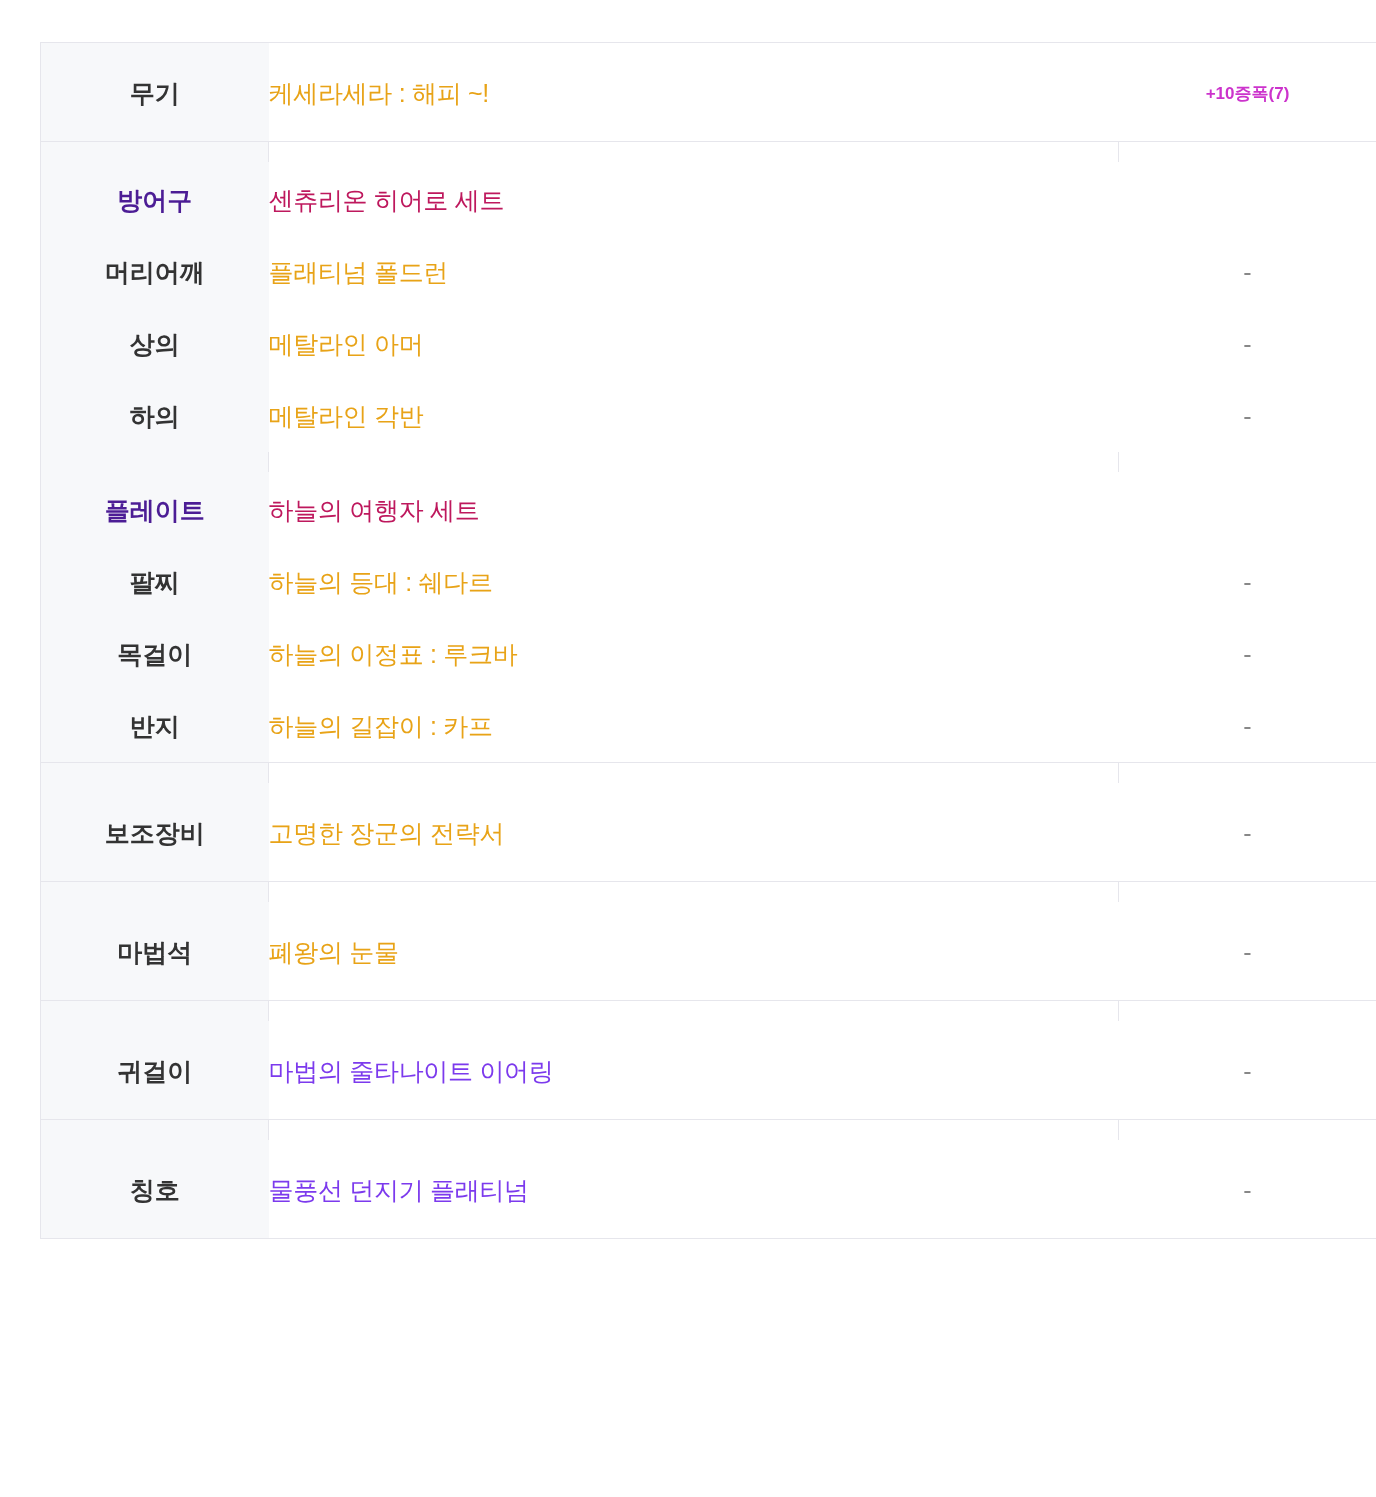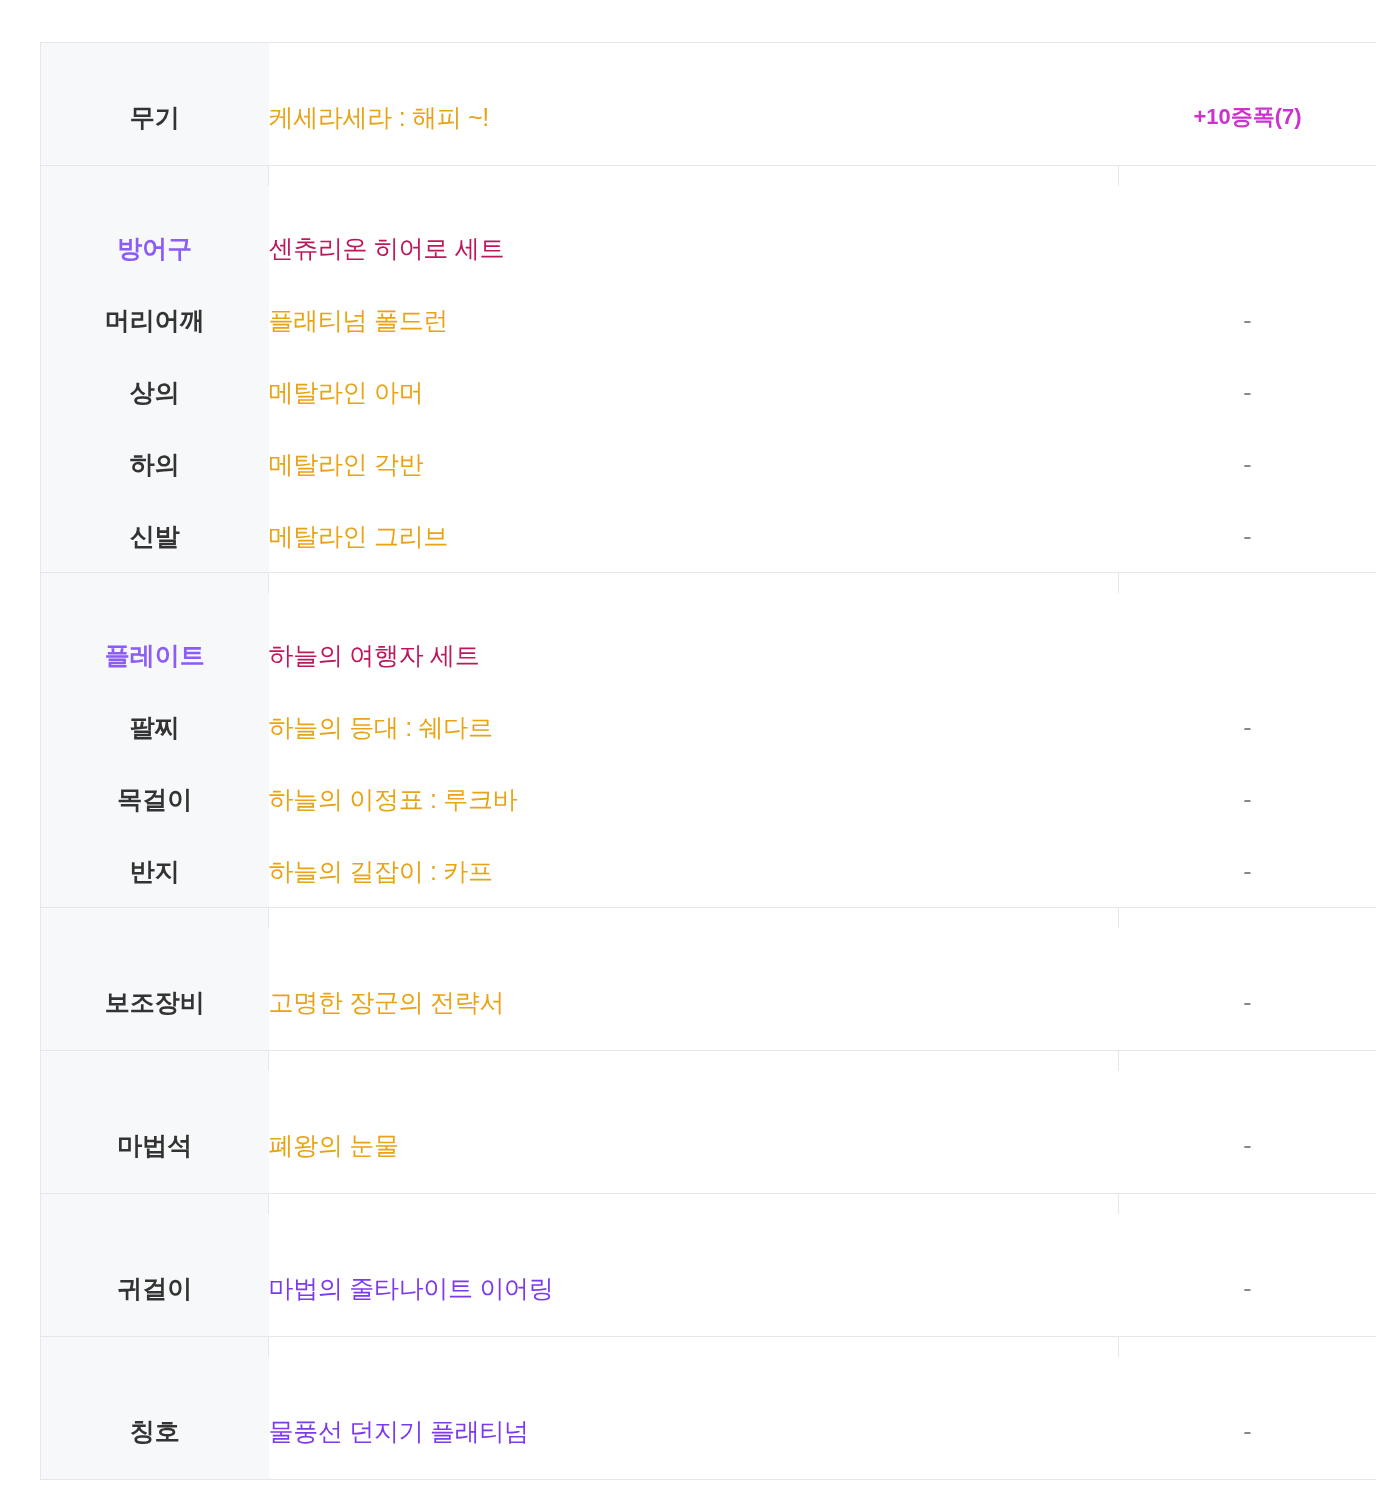--- a/index.html
+++ b/index.html
@@ -38,48 +38,48 @@
   .slot-cell {
     background: #f7f8fa;
     text-align: center;
     font-size: 25px;
     font-weight: bold;
     color: #333333;
     border-right: 1px solid #e6e6ec;
     height: 72px;
   }
   .slot-cell.set-head {
-    color: #8b5cf6;
+    color: #4c1d95;
   }
   .name-cell {
     padding-left: 58px;
     font-size: 25px;
     color: #e8a317;
     height: 72px;
     letter-spacing: -0.3px;
   }
   .name-cell.set-name { color: #be185d; }
   .name-cell.purple { color: #7c3aed; }
   .extra-cell {
     text-align: center;
     font-size: 25px;
     color: #888888;
     height: 72px;
   }
   .extra-cell.amp {
     color: #cc33cc;
     font-weight: bold;
-    font-size: 22px;
+    font-size: 17px;
   }
   
   tr.group-end > td {
     border-bottom: 1px solid #e6e6ec;
   }
   tr.group-start > td {
-    padding-top: 26px;
+    padding-top: 2px;
   }
   tr.spacer td {
     height: 20px;
     background: #ffffff;
     border-right: 1px solid #e6e6ec;
   }
   tr.spacer td.sp-slot { background: #f7f8fa; }
   .tall { height: 96px; }
 </style>
 </head>
@@ -114,25 +114,20 @@
           <td class="extra-cell">-</td>
         </tr>
         <tr>
           <td class="slot-cell">상의</td>
           <td class="name-cell">메탈라인 아머</td>
           <td class="extra-cell">-</td>
         </tr>
         <tr>
           <td class="slot-cell">하의</td>
           <td class="name-cell">메탈라인 각반</td>
-          <td class="extra-cell">-</td>
-        </tr>
-        <tr class="group-end">
-          <td class="slot-cell">신발</td>
-          <td class="name-cell">메탈라인 그리브</td>
           <td class="extra-cell">-</td>
         </tr>
         <tr class="spacer">
           <td class="sp-slot"></td>
           <td></td>
           <td></td>
         </tr>
         <tr class="group-start">
           <td class="slot-cell set-head">플레이트</td>
           <td class="name-cell set-name">하늘의 여행자 세트</td>

